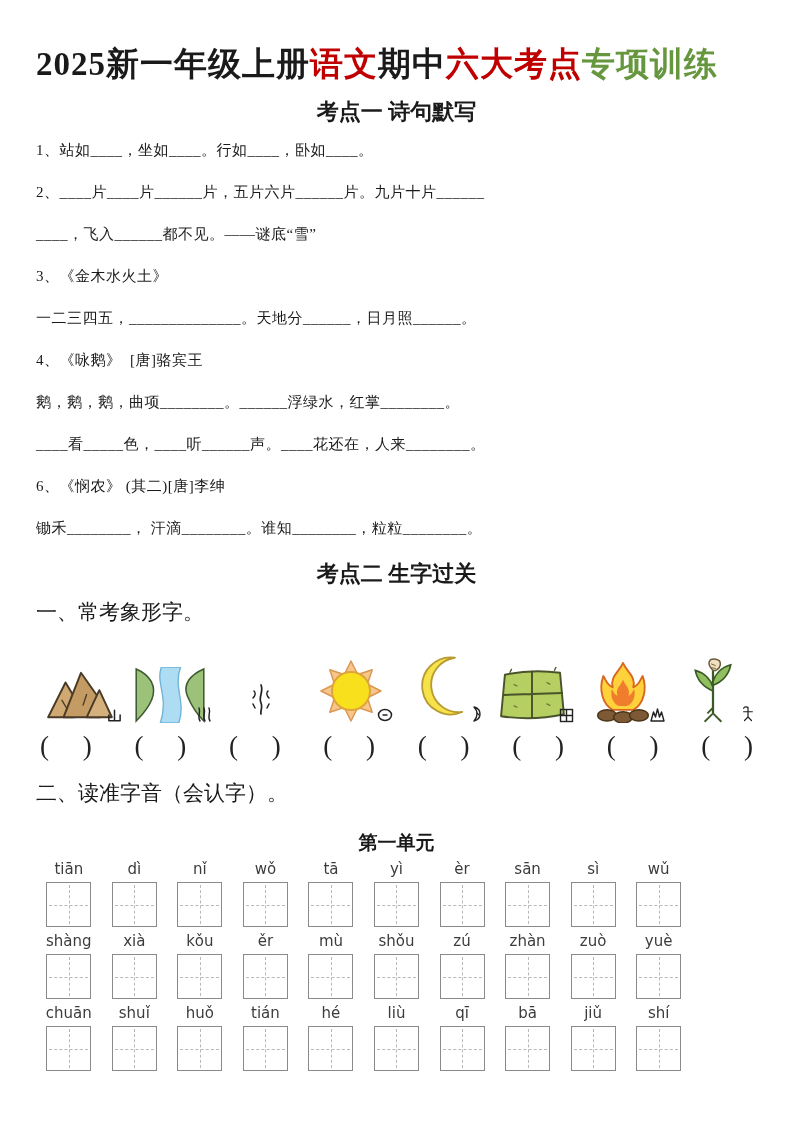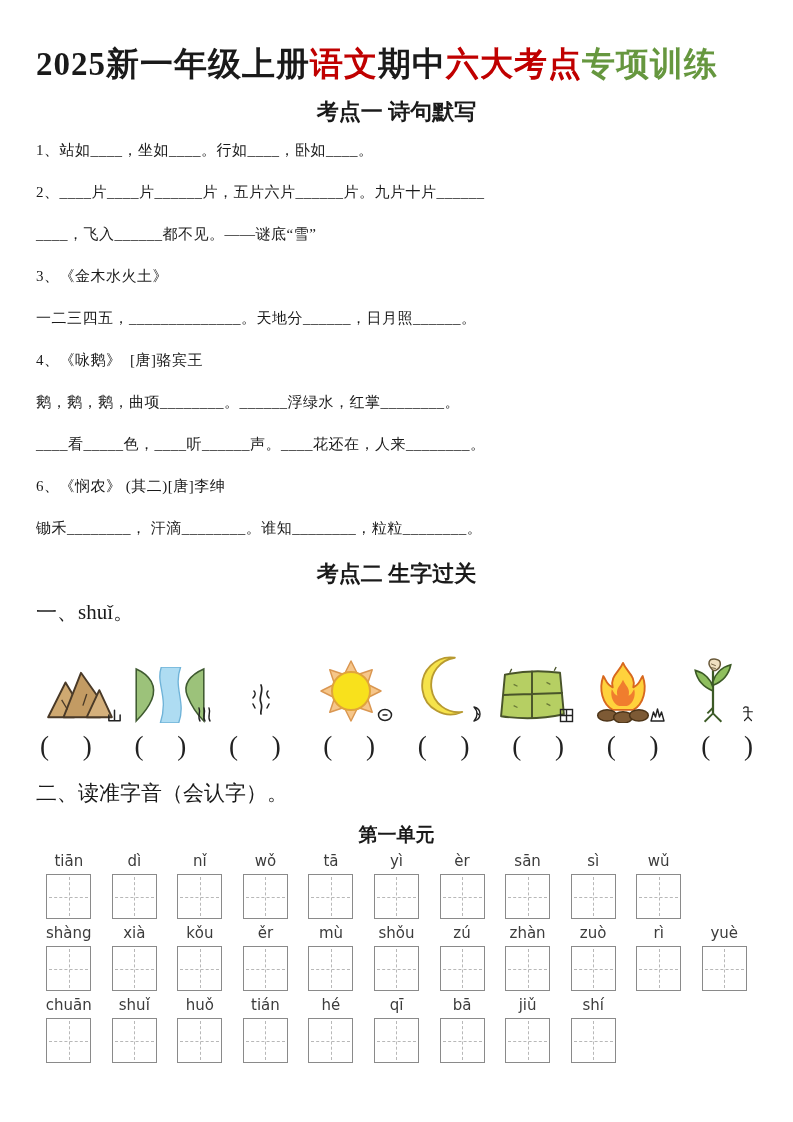--- a/index.html
+++ b/index.html
@@ -32,21 +32,21 @@
   .picto .glyph{position:absolute;right:2px;bottom:6px;}
   .picto-water{justify-content:center;}
   .picto-water .glyph{position:static;margin-bottom:14px;}
 
   
   .paren-row{display:flex;justify-content:space-between;margin-top:2px;padding:0 4px;
              font-size:27px;color:#222;}
   .paren-row span{display:inline-block;}
 
   
-  .unit-heading{text-align:center;font-size:19px;font-weight:bold;margin-top:8px;line-height:26px;}
+  .unit-heading{text-align:center;font-size:19px;font-weight:bold;margin-top:16px;line-height:26px;}
   .pinyin-grid{margin-top:4px;}
   .pinyin-row{display:grid;grid-template-columns:repeat(11,1fr);margin-bottom:5px;}
   .pcell{text-align:center;}
   .plabel{font-family:"DejaVu Sans","Liberation Sans",sans-serif;font-size:15px;
           color:#3c3c3c;line-height:18px;}
   .pbox{width:45px;height:45px;border:1px solid #8a8a8a;position:relative;margin:4px auto 0 auto;
         box-sizing:border-box;background:#fff;}
   .pbox::before{content:"";position:absolute;left:2px;right:2px;top:50%;border-top:1px dashed #b8b8b8;}
   .pbox::after{content:"";position:absolute;top:2px;bottom:2px;left:50%;border-left:1px dashed #b8b8b8;}
   .pbox .filled{position:absolute;inset:0;display:flex;align-items:center;justify-content:center;
@@ -71,21 +71,21 @@
     <p class="qline">一二三四五，______________。天地分______，日月照______。</p>
     <p class="qline">4、《咏鹅》&nbsp;&nbsp;[唐]骆宾王</p>
     <p class="qline">鹅，鹅，鹅，曲项________。______浮绿水，红掌________。</p>
     <p class="qline">____看_____色，____听______声。____花还在，人来________。</p>
     <p class="qline">6、《悯农》&nbsp;(其二)[唐]李绅</p>
     <p class="qline">锄禾________，&nbsp;汗滴________。谁知________，粒粒________。</p>
   </div>
 
   <div class="sec-heading">考点二 生字过关</div>
 
-  <p class="sub-heading">一、shuǐ。</p>
+  <p class="sub-heading">一、常考象形字。</p>
 
   <div class="picto-row">
 
     <div class="picto">
       <svg class="art" width="72" height="56" viewBox="0 0 74 58">
         <path d="M4 52 L22 16 L34 36 L31 52 Z" fill="#cfa971" stroke="#4a3a28" stroke-width="2" stroke-linejoin="round"></path>
         <path d="M20 52 L38 6 L55 30 L58 52 Z" fill="#c39b63" stroke="#4a3a28" stroke-width="2" stroke-linejoin="round"></path>
         <path d="M44 52 L57 24 L70 52 Z" fill="#d4b07c" stroke="#4a3a28" stroke-width="2" stroke-linejoin="round"></path>
         <path d="M18 34 L24 44 M44 28 L40 40" fill="none" stroke="#4a3a28" stroke-width="1.4"></path>
       </svg>
@@ -273,24 +273,20 @@
         </div>
         <div class="pcell">
           <div class="plabel">zhàn</div>
           <div class="pbox"></div>
         </div>
         <div class="pcell">
           <div class="plabel">zuò</div>
           <div class="pbox"></div>
         </div>
         <div class="pcell">
-          <div class="plabel">rì</div>
-          <div class="pbox"></div>
-        </div>
-        <div class="pcell">
           <div class="plabel">yuè</div>
           <div class="pbox"></div>
         </div>
       </div>
       <div class="pinyin-row">
         <div class="pcell">
           <div class="plabel">chuān</div>
           <div class="pbox"></div>
         </div>
         <div class="pcell">
@@ -303,20 +299,24 @@
         </div>
         <div class="pcell">
           <div class="plabel">tián</div>
           <div class="pbox"></div>
         </div>
         <div class="pcell">
           <div class="plabel">hé</div>
           <div class="pbox"></div>
         </div>
         <div class="pcell">
+          <div class="plabel">liù</div>
+          <div class="pbox"></div>
+        </div>
+        <div class="pcell">
           <div class="plabel">qī</div>
           <div class="pbox"></div>
         </div>
         <div class="pcell">
           <div class="plabel">bā</div>
           <div class="pbox"></div>
         </div>
         <div class="pcell">
           <div class="plabel">jiǔ</div>
           <div class="pbox"></div>

